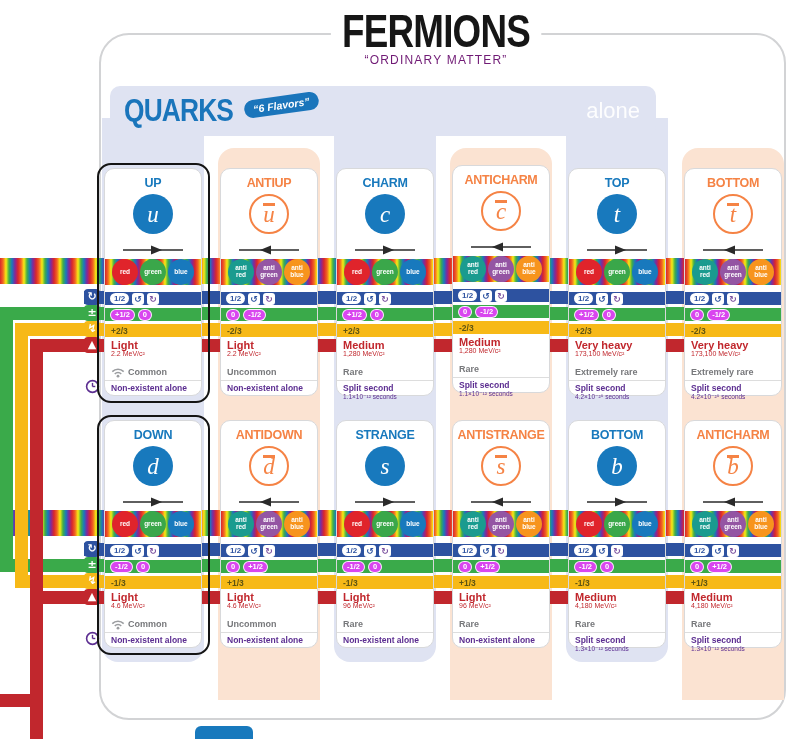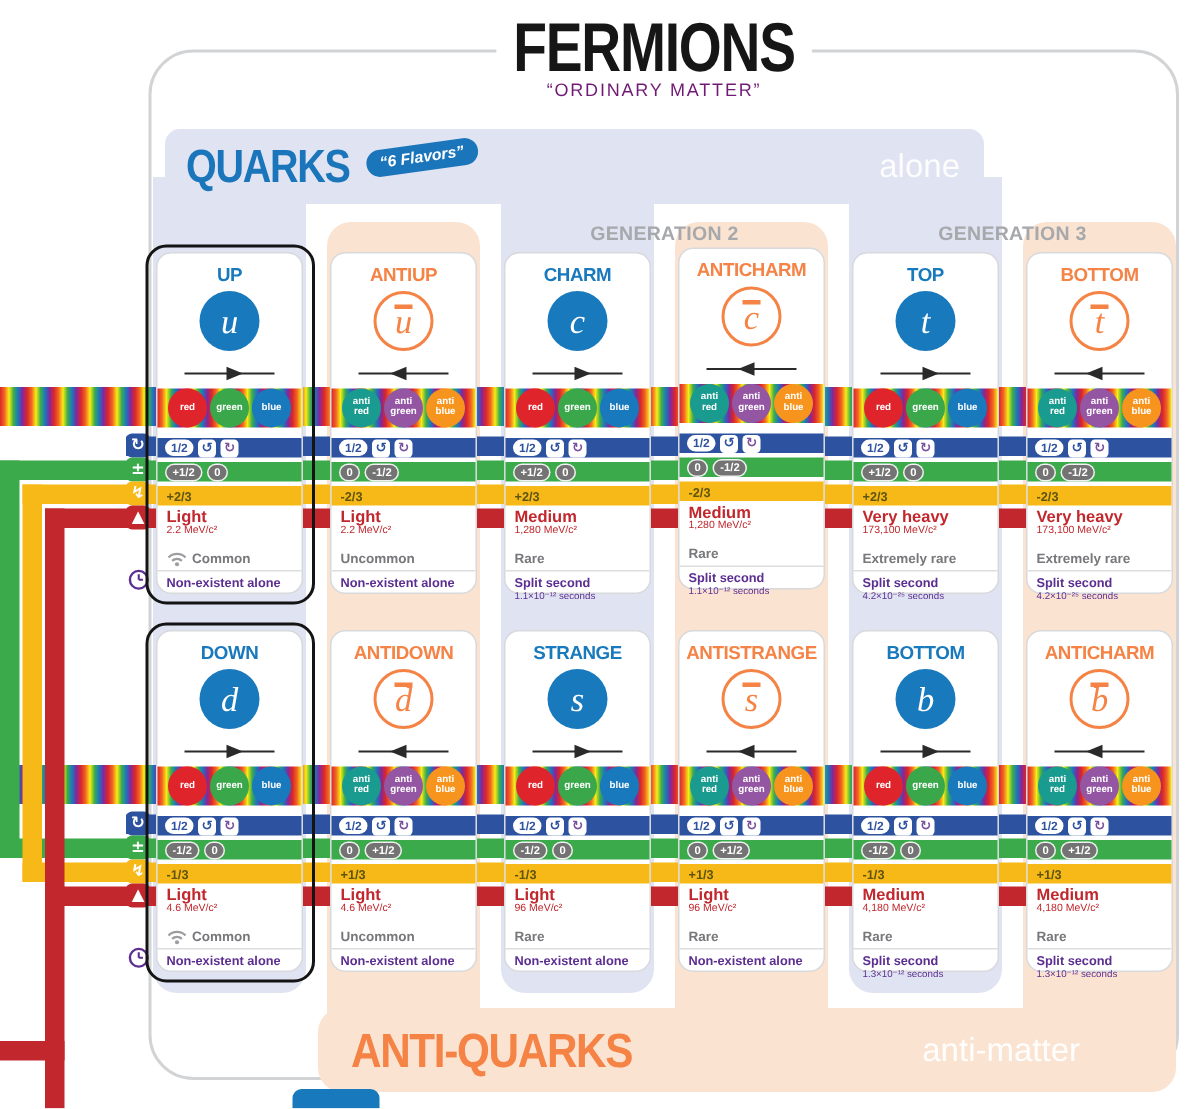--- a/index.html
+++ b/index.html
@@ -65,21 +65,21 @@
   .cc span{font-size:6.5px;}
   .band{position:absolute;left:0;width:100%;display:flex;align-items:center;box-sizing:border-box;}
   .spinband{top:123px;height:13px;padding-left:5px;gap:3px;}
   .pill{background:#fff;color:#2d52a0;font-size:8px;font-weight:bold;border-radius:7px;padding:0 4px;
         height:11px;line-height:11px;}
   .chb{width:12px;height:12px;border-radius:3px;background:#fff;font-size:9px;line-height:12px;
        text-align:center;font-family:"DejaVu Sans",sans-serif;font-weight:bold;}
   .chb.l{color:#2d52a0;}
   .chb.r{color:#7b52a0;}
   .isoband{top:139px;height:13px;padding-left:5px;gap:3px;}
-  .gpill{background:#737373;border:1px solid rgba(255,255,255,.9);color:#fff;font-size:7.5px;font-weight:bold;
+  .gpill{background:#d946ef;border:1px solid rgba(255,255,255,.9);color:#fff;font-size:7.5px;font-weight:bold;
          border-radius:7px;padding:0 4px;height:12px;line-height:10px;box-sizing:border-box;}
   .chargeband{top:155px;height:13px;padding-left:6px;}
   .chval{font-size:8.5px;font-weight:bold;color:#5e5412;}
   .massclass{position:absolute;top:170px;left:6px;font-size:11px;font-weight:bold;color:#c1272d;white-space:nowrap;}
   .massval{position:absolute;top:181px;left:6px;font-size:7px;color:#c1272d;white-space:nowrap;}
   .comm{position:absolute;top:195px;left:6px;right:2px;height:16px;display:flex;align-items:center;gap:3px;
         font-size:9px;font-weight:bold;color:#77787b;white-space:nowrap;}
   .wifi{display:inline-flex;align-items:center;}
   .stab{position:absolute;top:211px;left:0;width:100%;border-top:1px solid #ddd;
         padding:2px 0 0 6px;box-sizing:border-box;color:#5c2e91;}
@@ -97,27 +97,21 @@
 
   <div class="pagetitle">FERMIONS</div>
   <div class="pagesub">“ORDINARY MATTER”</div>
 
   <div class="qband">
     <span class="qlabel">QUARKS</span>
     <span class="qtag">“6 Flavors”</span>
     <span class="qmatter">alone</span>
   </div>
 
-  <div class="genlabel" style="left:358px">GENERATION 2</div>
-  <div class="genlabel" style="left:590px">GENERATION 3</div>
-
-  <div class="aband">
-    <span class="alabel">ANTI-QUARKS</span>
-    <span class="amatter">anti-matter</span>
-  </div>
+
 
   <div class="peek"></div>
 <div class="strip" style="left: 102px; background: rgb(223, 227, 242);"></div>
     <div class="strip peach" style="left: 218px; background: rgb(251, 227, 210);"></div>
     <div class="strip" style="left: 334px; background: rgb(223, 227, 242);"></div>
     <div class="strip peach" style="left: 450px; background: rgb(251, 227, 210);"></div>
     <div class="strip" style="left: 566px; background: rgb(223, 227, 242);"></div>
     <div class="strip peach" style="left: 682px; background: rgb(251, 227, 210);"></div>
     <div class="hbar" style="left: 0px; top: 258px; width: 782px; height: 26px; background: repeating-linear-gradient(90deg, rgb(217, 38, 44) 0px, rgb(242, 101, 34) 3px, rgb(247, 236, 19) 6px, rgb(63, 174, 73) 9px, rgb(24, 121, 189) 12px, rgb(131, 39, 155) 15px, rgb(217, 38, 44) 18px);"></div>
     <div class="hbar" style="left: 84px; top: 291px; width: 698px; height: 13px; background: rgb(45, 82, 160);"></div>

